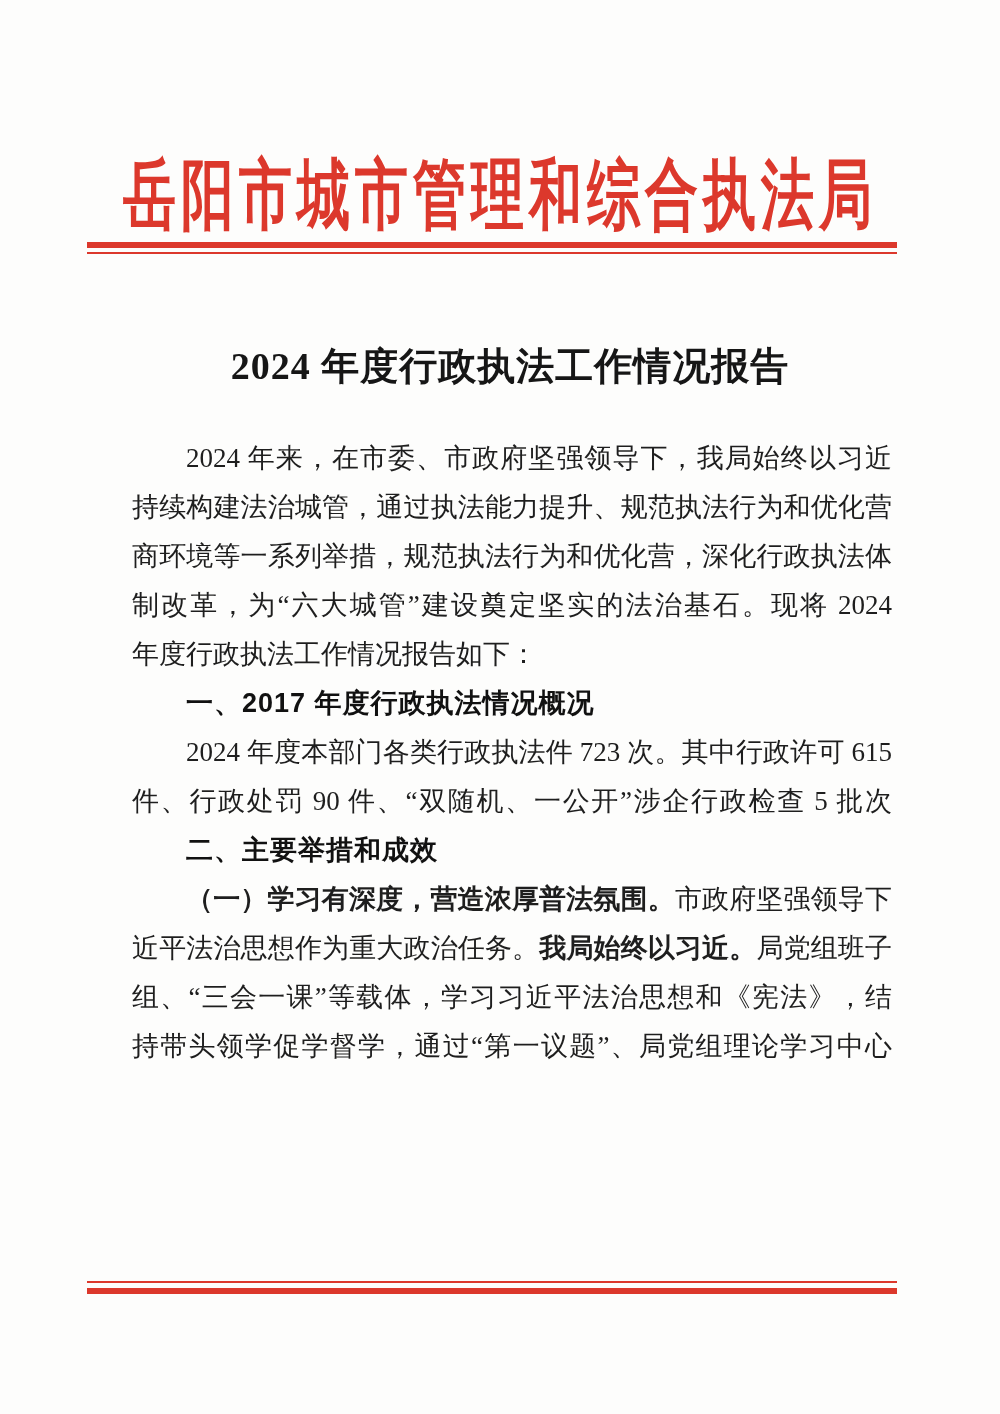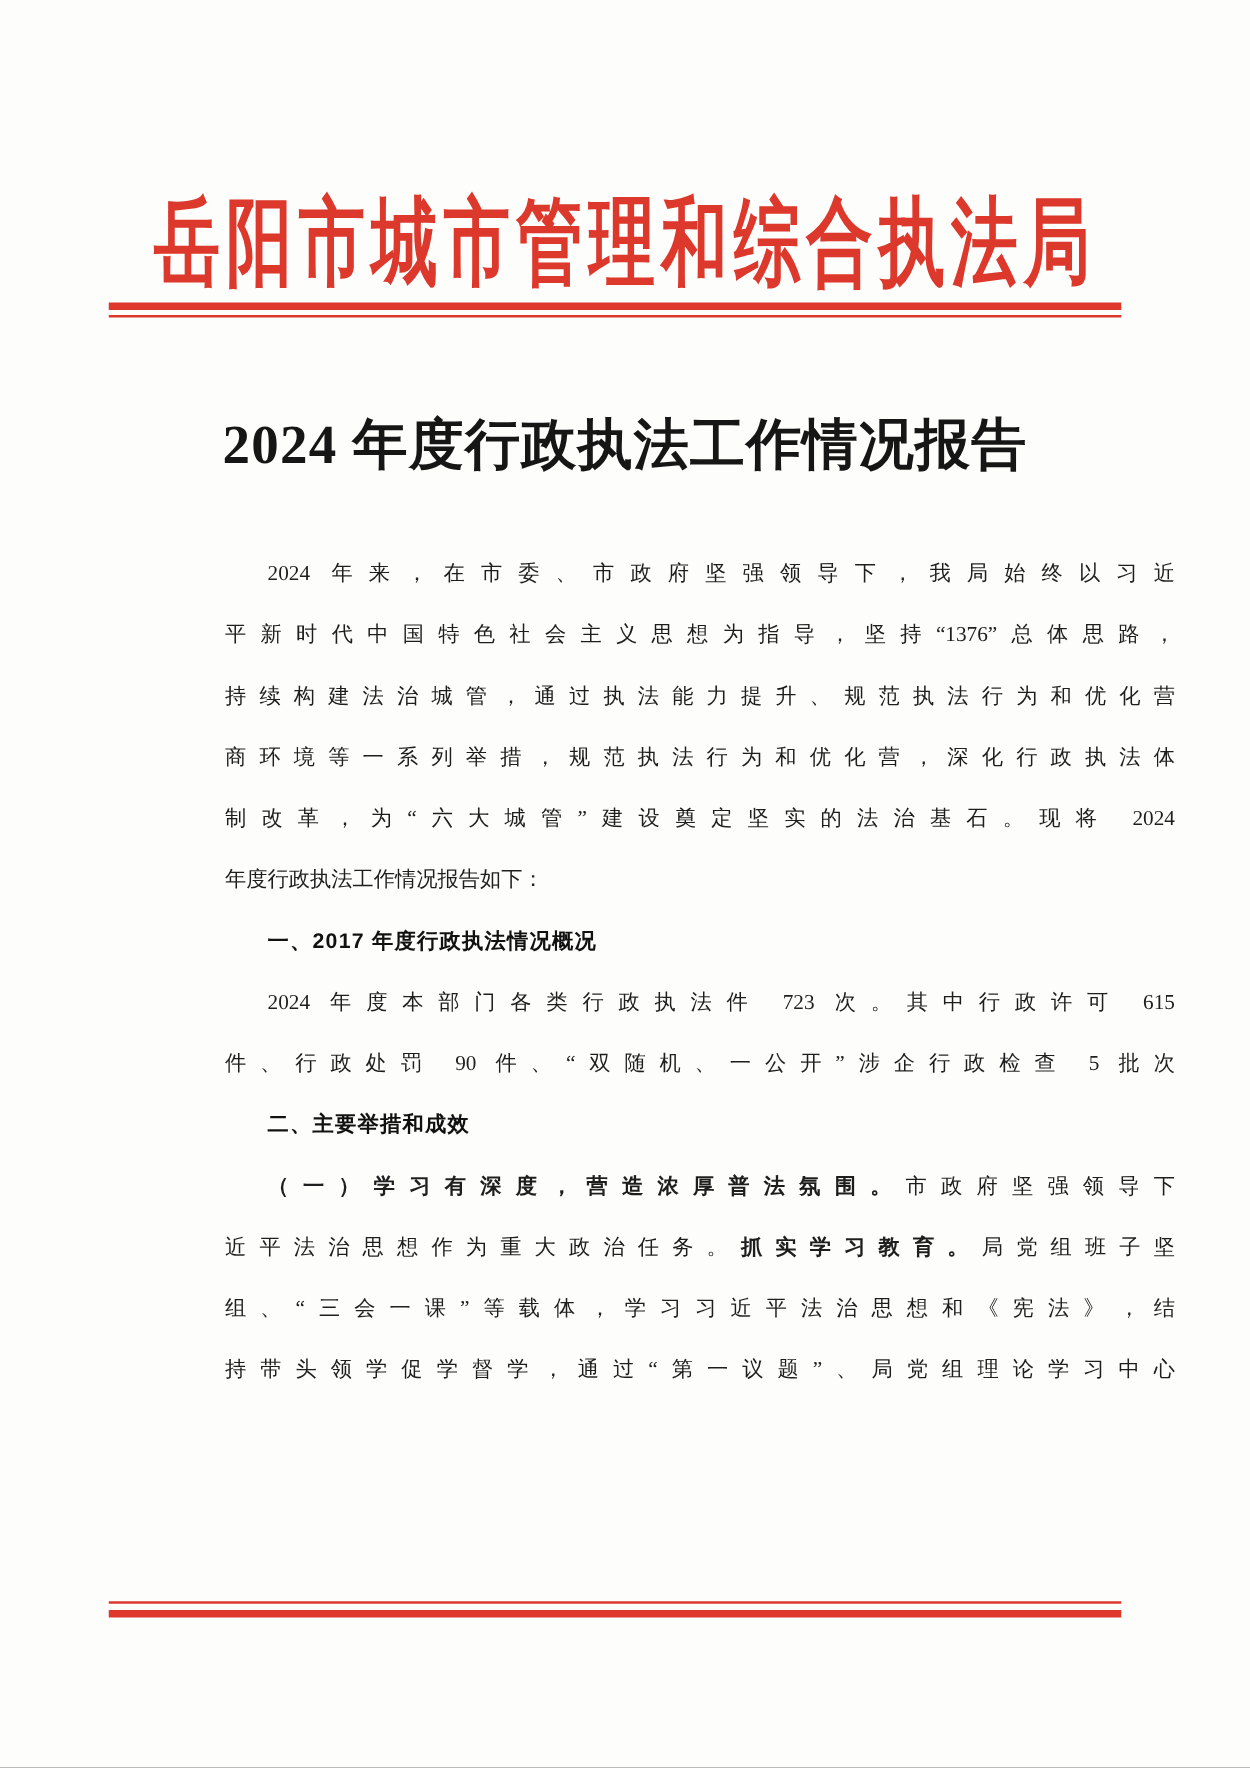--- a/index.html
+++ b/index.html
@@ -30,34 +30,33 @@
     white-space:nowrap;
   }
   .rule{position:absolute;left:87px;width:810px;background:var(--accent);}
   .rule.r1{top:242px;height:6px;}
   .rule.r2{top:252px;height:2px;}
   .rule.r3{top:1281px;height:2px;}
   .rule.r4{top:1288px;height:6px;}
   .doc-title{
     position:absolute;
     top:332px;left:120px;width:760px;
-    margin:0;
+    margin:10px;
     text-align:center;
-    font-size:44px;
+    font-size:38px;
     line-height:48px;
     font-weight:bold;
     letter-spacing:1px;
     color:#161616;
     white-space:nowrap;
   }
   .doc-body{
     position:absolute;
     top:434px;left:132px;width:760px;
-    font-size:17px;
-    margin-left:48px;
+    font-size:27px;
   }
   .line{
     height:49px;
     line-height:49px;
     text-align:justify;
     text-align-last:justify;
     text-justify:inter-character;
     overflow:hidden;
   }
   .line.indent{text-indent:2em;}
@@ -78,31 +77,30 @@
 
   <div class="letterhead">岳阳市城市管理和综合执法局</div>
 
   <div class="rule r1"></div>
   <div class="rule r2"></div>
 
   <h1 class="doc-title">2024 年度行政执法工作情况报告</h1>
 
   <div class="doc-body">
       <div class="line body indent"><span class="seg">2024 年来，在市委、市政府坚强领导下，我局始终以习近</span></div>
-      <div class="line body"><span class="seg">平新时代中国特色社会主义思想为指导，坚持“1376”总体思路，</span></div>
       <div class="line body"><span class="seg">持续构建法治城管，通过执法能力提升、规范执法行为和优化营</span></div>
       <div class="line body"><span class="seg">商环境等一系列举措，规范执法行为和优化营，深化行政执法体</span></div>
       <div class="line body"><span class="seg">制改革，为“六大城管”建设奠定坚实的法治基石。现将 2024</span></div>
       <div class="line body flush"><span class="seg">年度行政执法工作情况报告如下：</span></div>
       <div class="line heading indent flush"><span class="seg bold">一、2017 年度行政执法情况概况</span></div>
       <div class="line body indent"><span class="seg">2024 年度本部门各类行政执法件 723 次。其中行政许可 615</span></div>
       <div class="line body"><span class="seg">件、行政处罚 90 件、“双随机、一公开”涉企行政检查 5 批次</span></div>
       <div class="line heading indent flush"><span class="seg bold">二、主要举措和成效</span></div>
       <div class="line body indent"><span class="seg bold">（一）学习有深度，营造浓厚普法氛围。</span><span class="seg">市政府坚强领导下</span></div>
-      <div class="line body"><span class="seg">近平法治思想作为重大政治任务。</span><span class="seg bold">抓实学习教育。</span><span class="seg">局党组班子坚</span></div>
+      <div class="line body"><span class="seg">近平法治思想作为重大政治任务。</span><span class="seg bold">我局始终以习近。</span><span class="seg">局党组班子坚</span></div>
       <div class="line body"><span class="seg">组、“三会一课”等载体，学习习近平法治思想和《宪法》，结</span></div>
       <div class="line body"><span class="seg">持带头领学促学督学，通过“第一议题”、局党组理论学习中心</span></div>
     </div>
 
   <div class="rule r3"></div>
   <div class="rule r4"></div>
 
 </div>
 
 </body></html>

